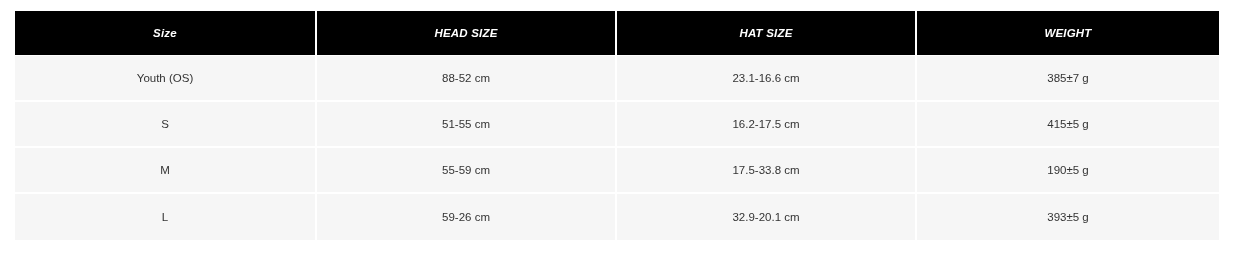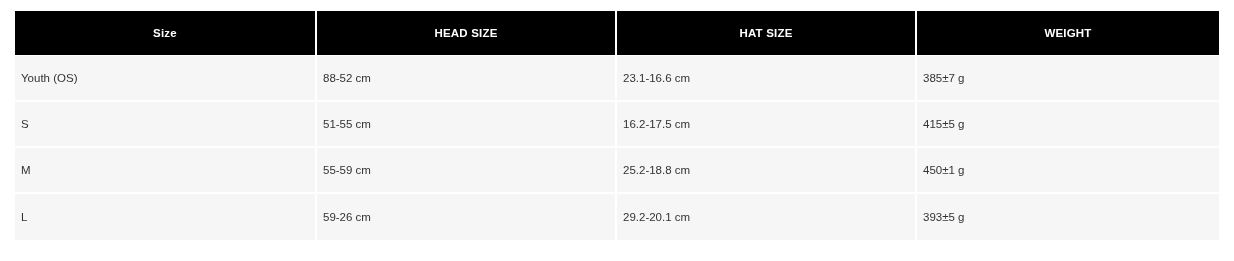--- a/index.html
+++ b/index.html
@@ -40,31 +40,32 @@
     font-size: 11.5px;
     font-weight: bold;
     letter-spacing: 0.2px;
     text-align: center;
     height: 45px;
     padding: 0 12px;
     border-right: 2px solid #ffffff;
     border-bottom: 1px solid #ffffff;
     vertical-align: middle;
     box-sizing: border-box;
+    font-style: italic;
   }
   thead th:last-child {
     border-right: none;
   }
 
   tbody td {
     background: #f6f6f6;
     color: #333333;
     font-size: 11.5px;
     font-weight: normal;
-    text-align: left;
+    text-align: center;
     height: 46px;
     padding: 0 6px;
     border-right: 2px solid #ffffff;
     border-bottom: 2px solid #ffffff;
     vertical-align: middle;
     box-sizing: border-box;
   }
   tbody td:last-child {
     border-right: none;
   }
@@ -100,24 +101,24 @@
       </tr>
       <tr>
         <td>S</td>
         <td>51-55 cm</td>
         <td>16.2-17.5 cm</td>
         <td>415±5 g</td>
       </tr>
       <tr>
         <td>M</td>
         <td>55-59 cm</td>
-        <td>25.2-18.8 cm</td>
-        <td>450±1 g</td>
+        <td>17.5-33.8 cm</td>
+        <td>190±5 g</td>
       </tr>
       <tr>
         <td>L</td>
         <td>59-26 cm</td>
-        <td>29.2-20.1 cm</td>
+        <td>32.9-20.1 cm</td>
         <td>393±5 g</td>
       </tr>
     </tbody>
   </table>
 </div>
 
 </body></html>

